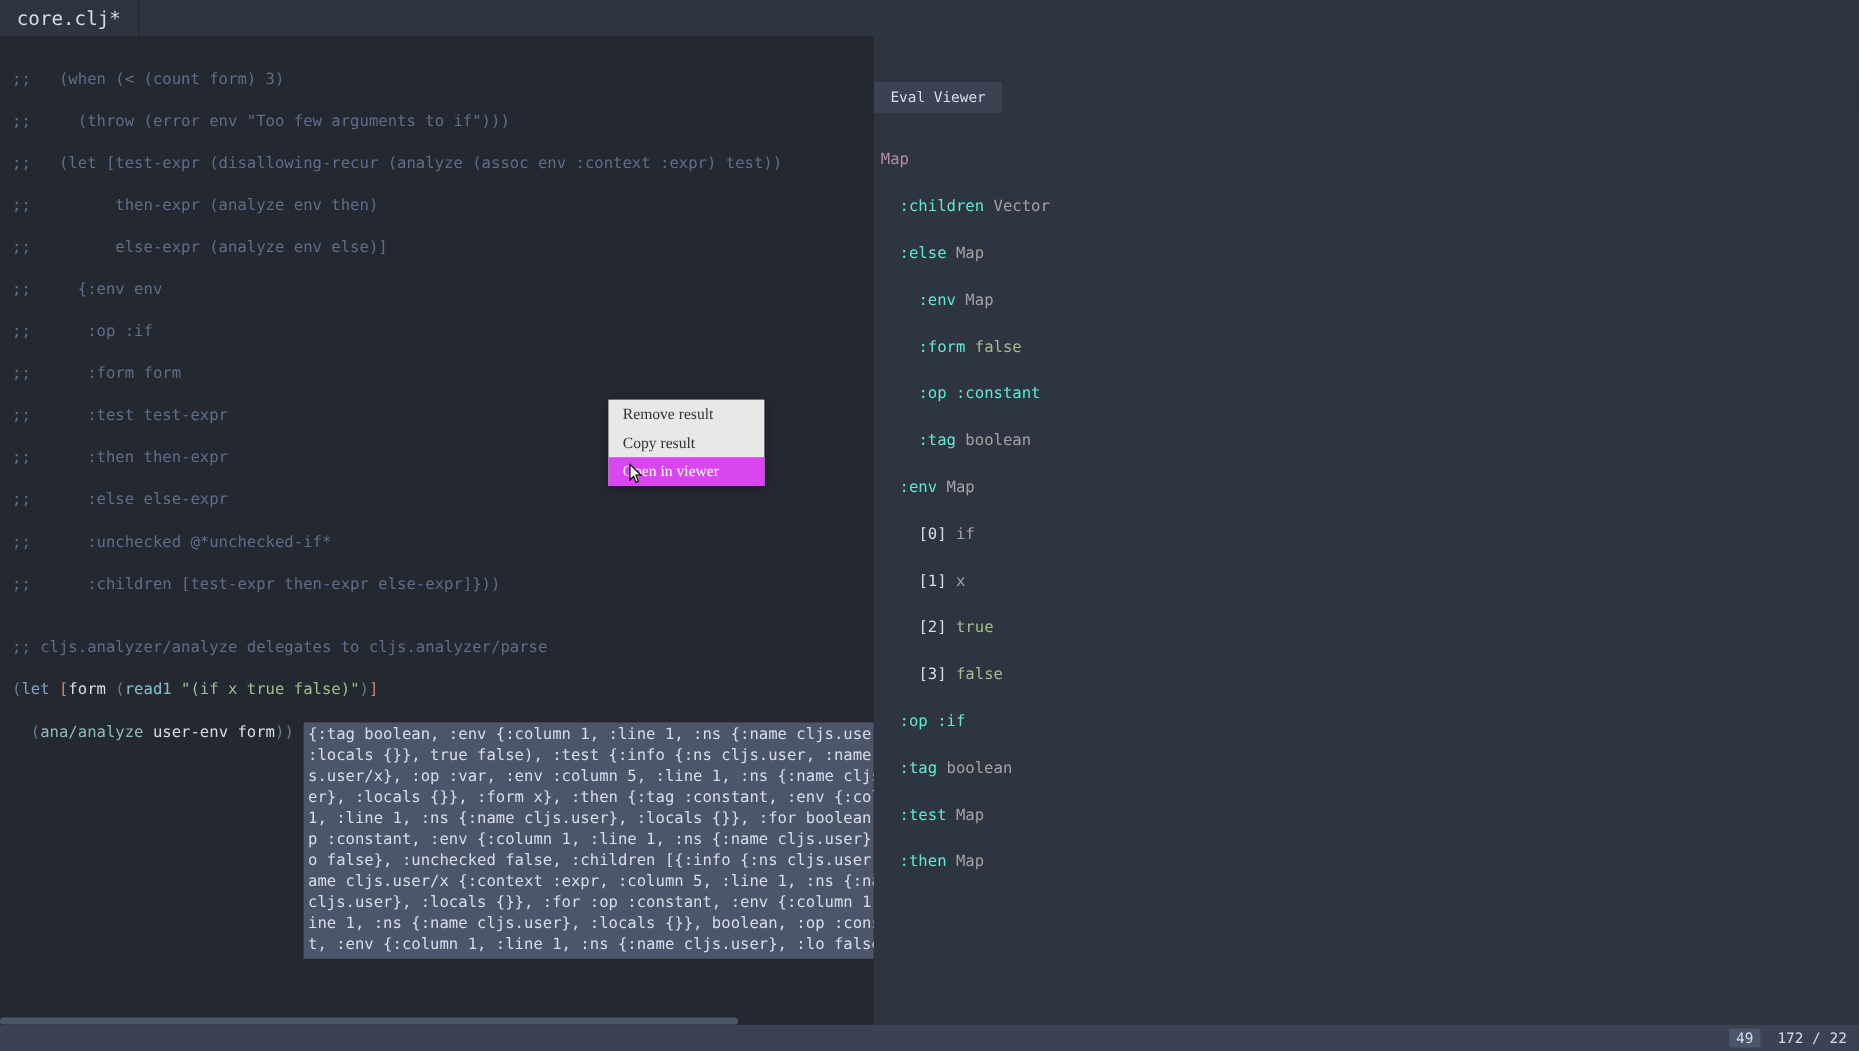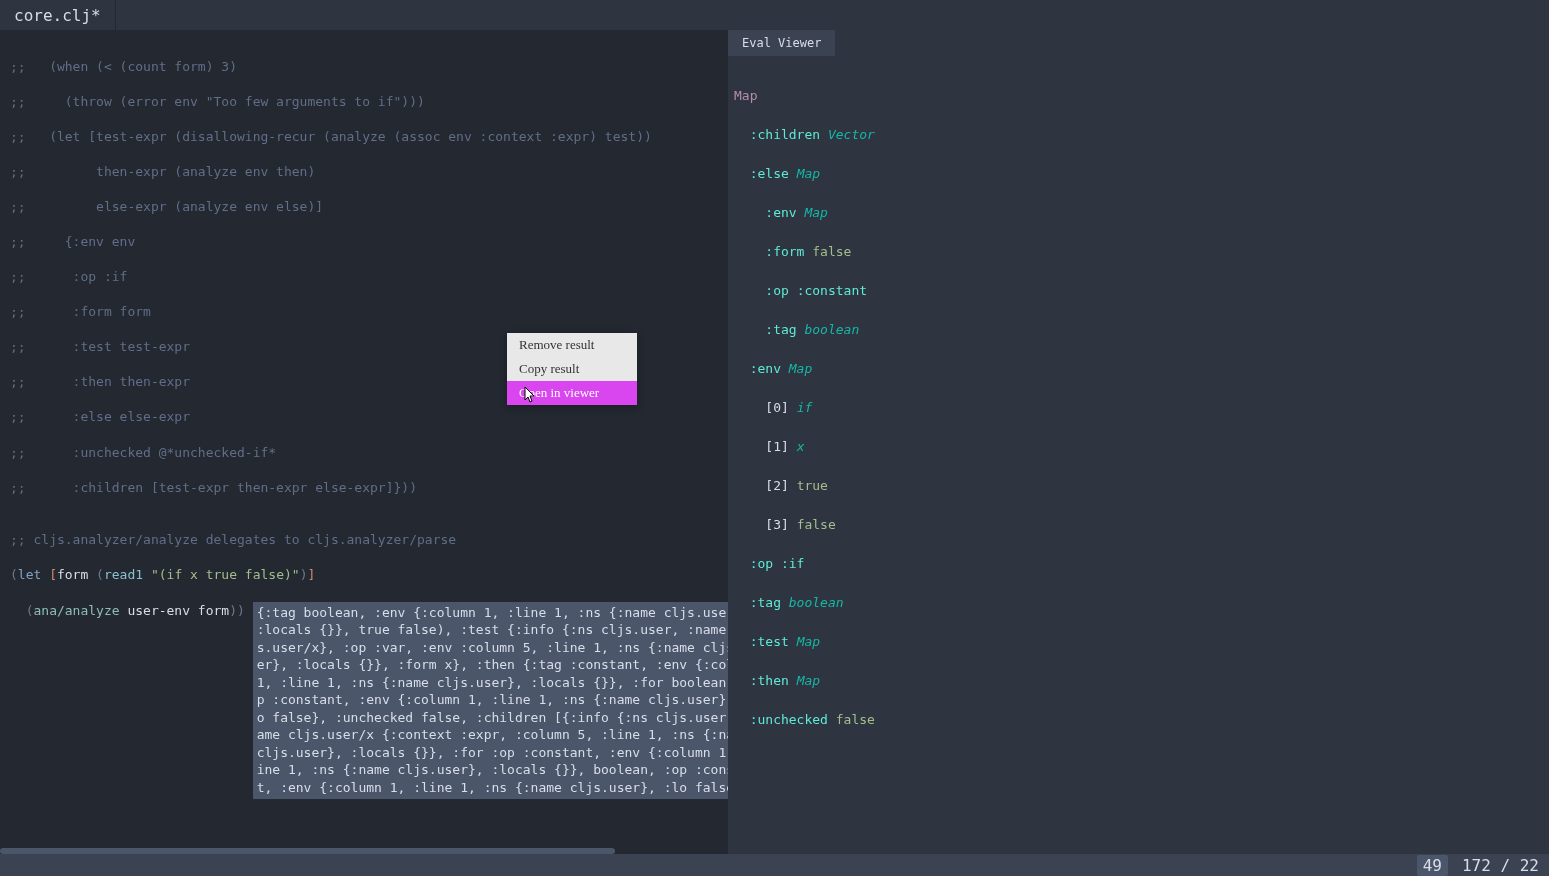--- a/index.html
+++ b/index.html
@@ -37,20 +37,21 @@
   overflow: hidden;
   background: #232831;
   position: relative;
 }
 .right-pane {
   flex: 1;
   background: #2e3440;
   overflow: hidden;
   display: flex;
   flex-direction: column;
+  margin-top: 38px;
 }
 .right-tabs {
   display: flex;
   background: #2e3440;
 }
 .right-tab {
   padding: 6px 14px;
   background: #3b4252;
   color: #d8dee9;
   font-size: 12px;
@@ -110,32 +111,32 @@
   pointer-events: none;
 }
 .eval-viewer {
   padding: 10px 6px;
   line-height: 1.5;
   white-space: pre;
   font-size: 13px;
   color: #d8dee9;
 }
 .ev-key { color: #5eead4; }
-.ev-type { color: #14b8a6; font-style: italic; }
+.ev-type { color: #a3a3a3; }
 .ev-typehl { color: #b48ead; }
 .ev-idx { color: #d8dee9; }
 .ev-bool { color: #a3be8c; }
 .status-bar {
   height: 22px;
   background: #3b4252;
   display: flex;
   justify-content: flex-end;
   align-items: center;
   padding: 0 10px;
-  font-size: 16px;
+  font-size: 12px;
   color: #d8dee9;
   gap: 14px;
 }
 .status-col {
   background: #4c566a;
   padding: 1px 6px;
   border-radius: 2px;
 }
 .hscroll {
   position: absolute;
@@ -231,21 +232,20 @@
 <div>    <span class="ev-key">:tag</span> <span class="ev-type">boolean</span></div>
 <div>  <span class="ev-key">:env</span> <span class="ev-type">Map</span></div>
 <div>    <span class="ev-idx">[0]</span> <span class="ev-type">if</span></div>
 <div>    <span class="ev-idx">[1]</span> <span class="ev-type">x</span></div>
 <div>    <span class="ev-idx">[2]</span> <span class="ev-bool">true</span></div>
 <div>    <span class="ev-idx">[3]</span> <span class="ev-bool">false</span></div>
 <div>  <span class="ev-key">:op</span> <span class="ev-key">:if</span></div>
 <div>  <span class="ev-key">:tag</span> <span class="ev-type">boolean</span></div>
 <div>  <span class="ev-key">:test</span> <span class="ev-type">Map</span></div>
 <div>  <span class="ev-key">:then</span> <span class="ev-type">Map</span></div>
-<div>  <span class="ev-key">:unchecked</span> <span class="ev-bool">false</span></div>
     </div>
   </div>
 </div>
 
 <div class="status-bar">
   <span class="status-col">49</span>
   <span>172 / 22</span>
 </div>
 
 </body></html>

